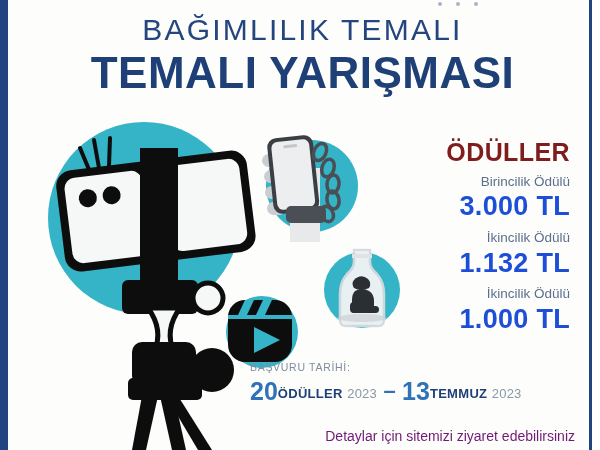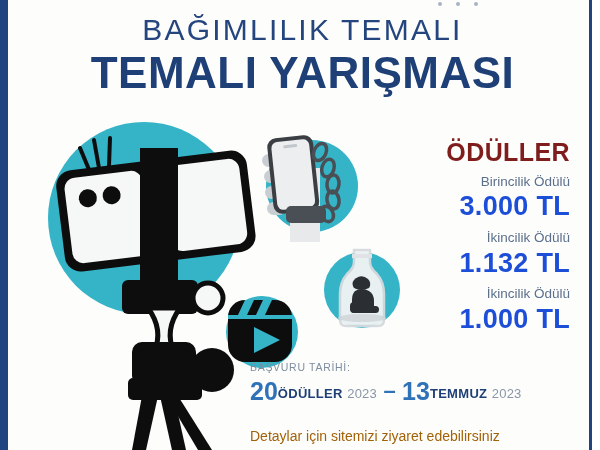--- a/index.html
+++ b/index.html
@@ -145,23 +145,23 @@
     font-size: 22px;
     font-weight: 700;
     color: #2f72b8;
     padding: 0 2px;
   }
   #footer-note {
     position: absolute;
     top: 428px;
     left: 250px;
     width: 325px;
-    text-align: left;
+    text-align: right;
     font-size: 14px;
-    color: #a16207;
+    color: #701a75;
     white-space: nowrap;
   }
 
   
   .illus { position: absolute; }
   #illus-camera { left: 36px;  top: 120px; }
   #illus-hand   { left: 254px; top: 124px; }
   #illus-bottle { left: 310px; top: 240px; }
   #illus-reels  { left: 214px; top: 284px; }
 </style>

